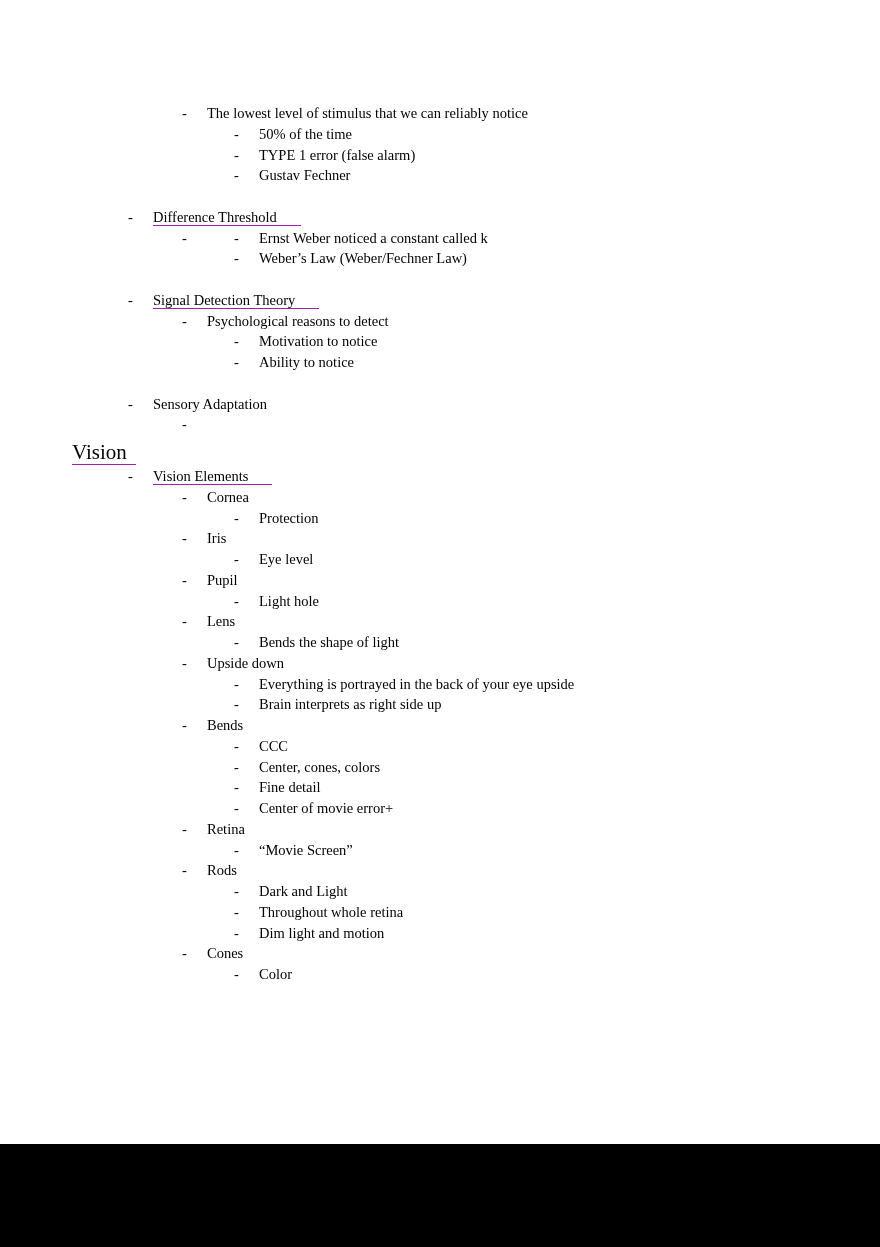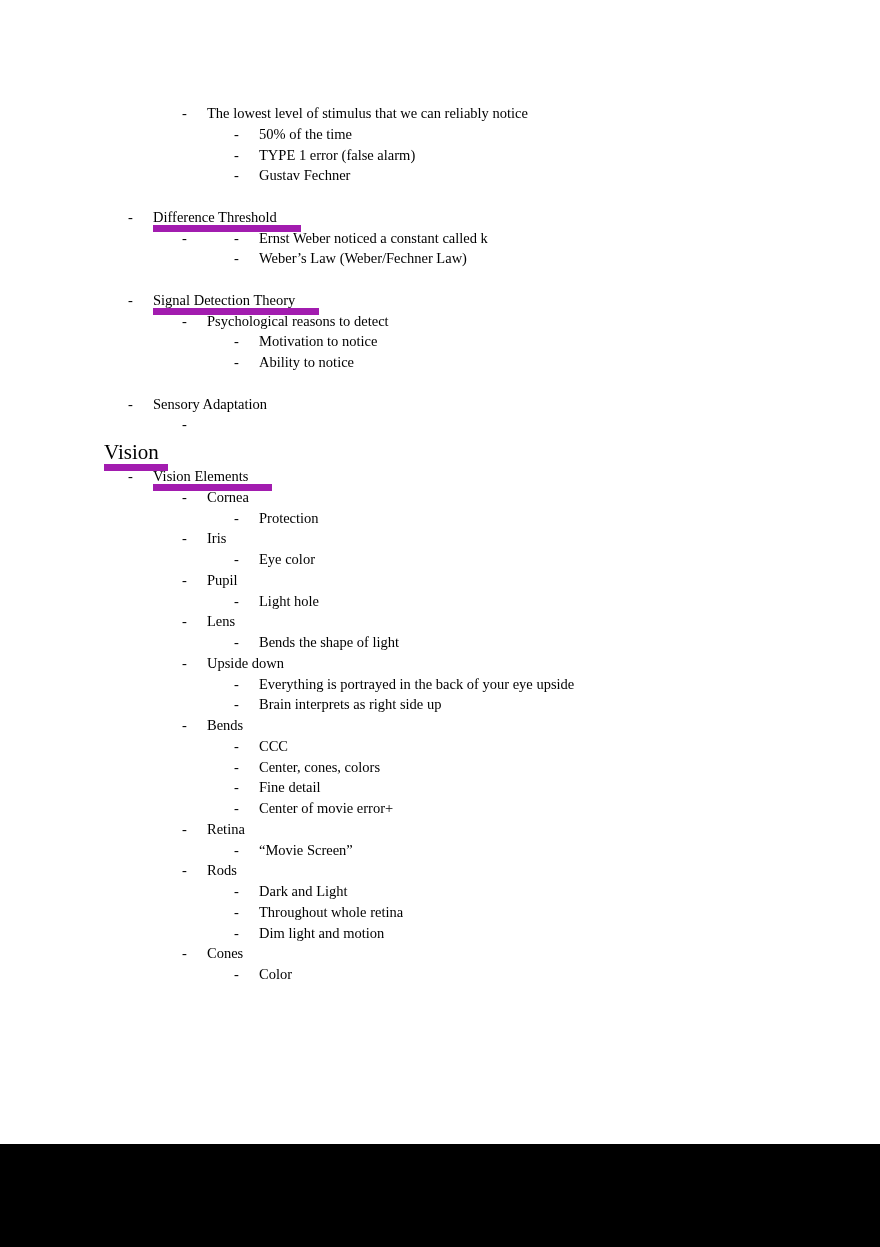--- a/index.html
+++ b/index.html
@@ -23,25 +23,25 @@
   .l1 { padding-left: 153px; }
   .l1 > .dash { left: 128px; }
   .l2 { padding-left: 207px; }
   .l2 > .dash { left: 182px; }
   .l3 { padding-left: 259px; }
   .l3 > .dash { left: 234px; }
   .gap { margin-top: 20.75px; }
   .heading {
     font-size: 21px;
     line-height: 27px;
-    padding-left: 104px;
+    padding-left: 72px;
     margin-top: 24.75px;
   }
   .u {
-    border-bottom: 7px solid #a21caf;
+    border-bottom: 1px solid #a21caf;
     padding-right: 24px;
     margin-top: 48px;
   }
   .heading .u { padding-right: 9px; }
   .letterbox {
     position: absolute;
     left: 0;
     bottom: 0;
     width: 880px;
     height: 103px;
@@ -71,21 +71,21 @@
 
     <div class="line l1 gap"><span class="dash">-</span><span>Sensory Adaptation</span></div>
     <div class="line l2"><span class="dash">-</span></div>
 
     <div class="line heading"><span class="u">Vision</span></div>
 
     <div class="line l1"><span class="dash">-</span><span class="u">Vision Elements</span></div>
     <div class="line l2"><span class="dash">-</span><span>Cornea</span></div>
     <div class="line l3"><span class="dash">-</span><span>Protection</span></div>
     <div class="line l2"><span class="dash">-</span><span>Iris</span></div>
-    <div class="line l3"><span class="dash">-</span><span>Eye color</span></div>
+    <div class="line l3"><span class="dash">-</span><span>Eye level</span></div>
     <div class="line l2"><span class="dash">-</span><span>Pupil</span></div>
     <div class="line l3"><span class="dash">-</span><span>Light hole</span></div>
     <div class="line l2"><span class="dash">-</span><span>Lens</span></div>
     <div class="line l3"><span class="dash">-</span><span>Bends the shape of light</span></div>
     <div class="line l2"><span class="dash">-</span><span>Upside down</span></div>
     <div class="line l3"><span class="dash">-</span><span>Everything is portrayed in the back of your eye upside</span></div>
     <div class="line l3"><span class="dash">-</span><span>Brain interprets as right side up</span></div>
     <div class="line l2"><span class="dash">-</span><span>Bends</span></div>
     <div class="line l3"><span class="dash">-</span><span>CCC</span></div>
     <div class="line l3"><span class="dash">-</span><span>Center, cones, colors</span></div>

